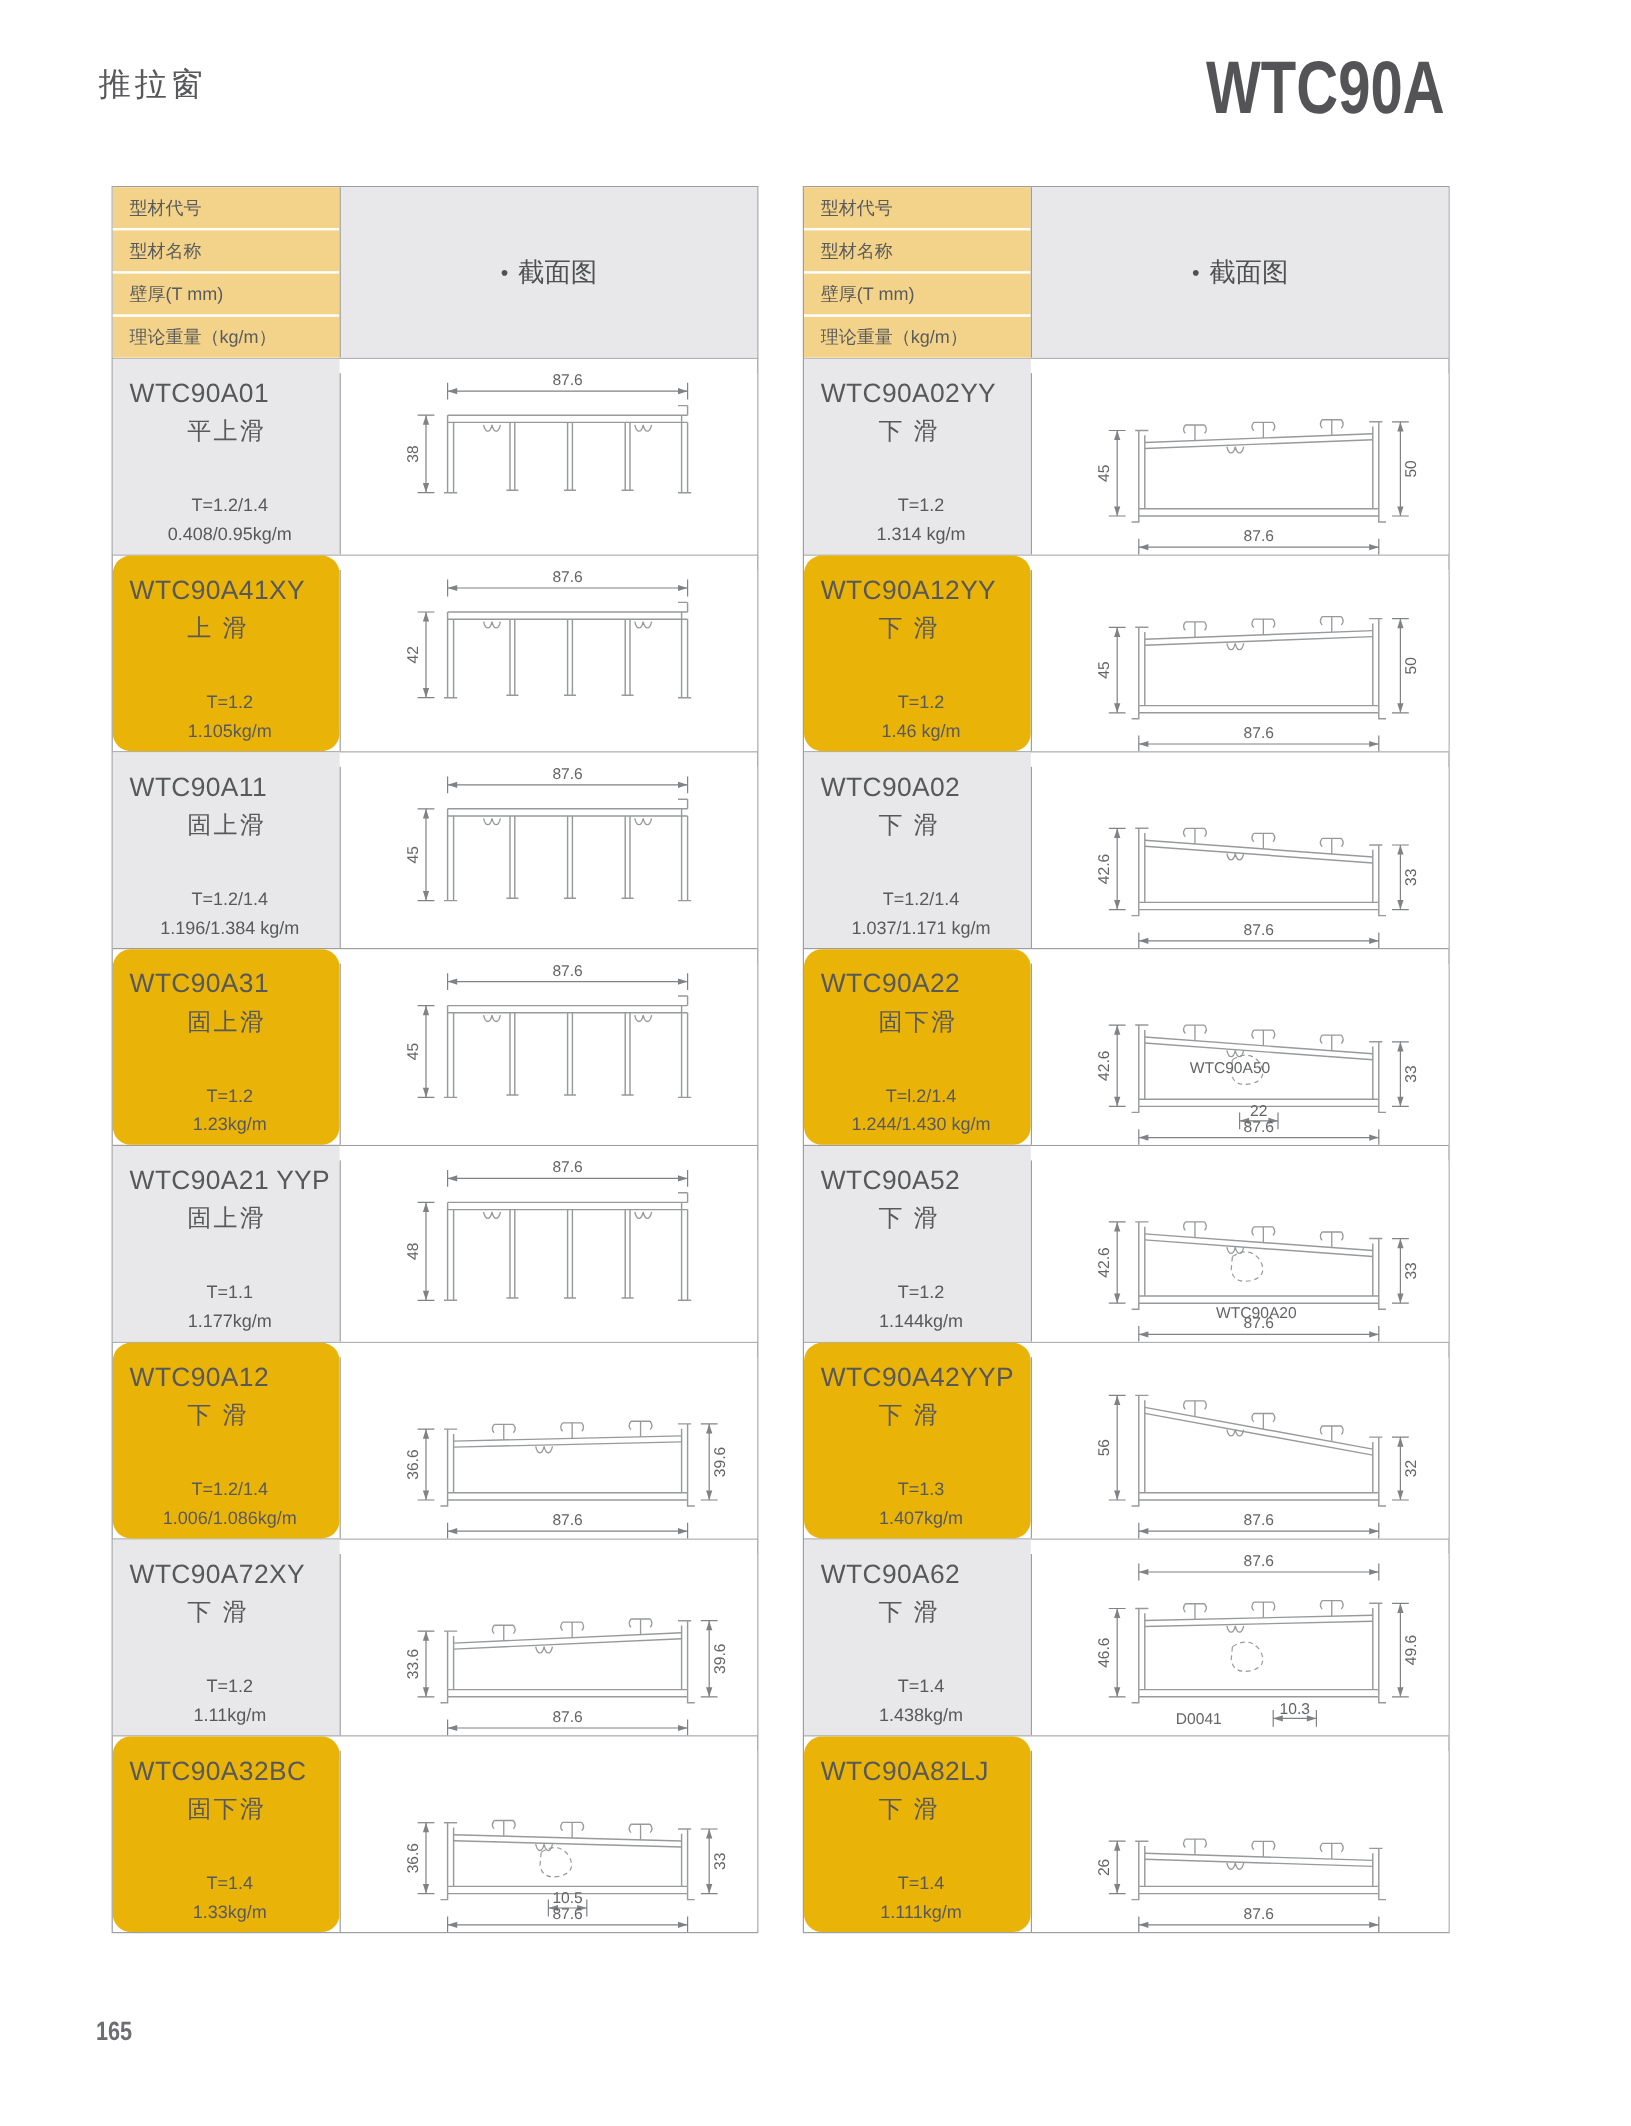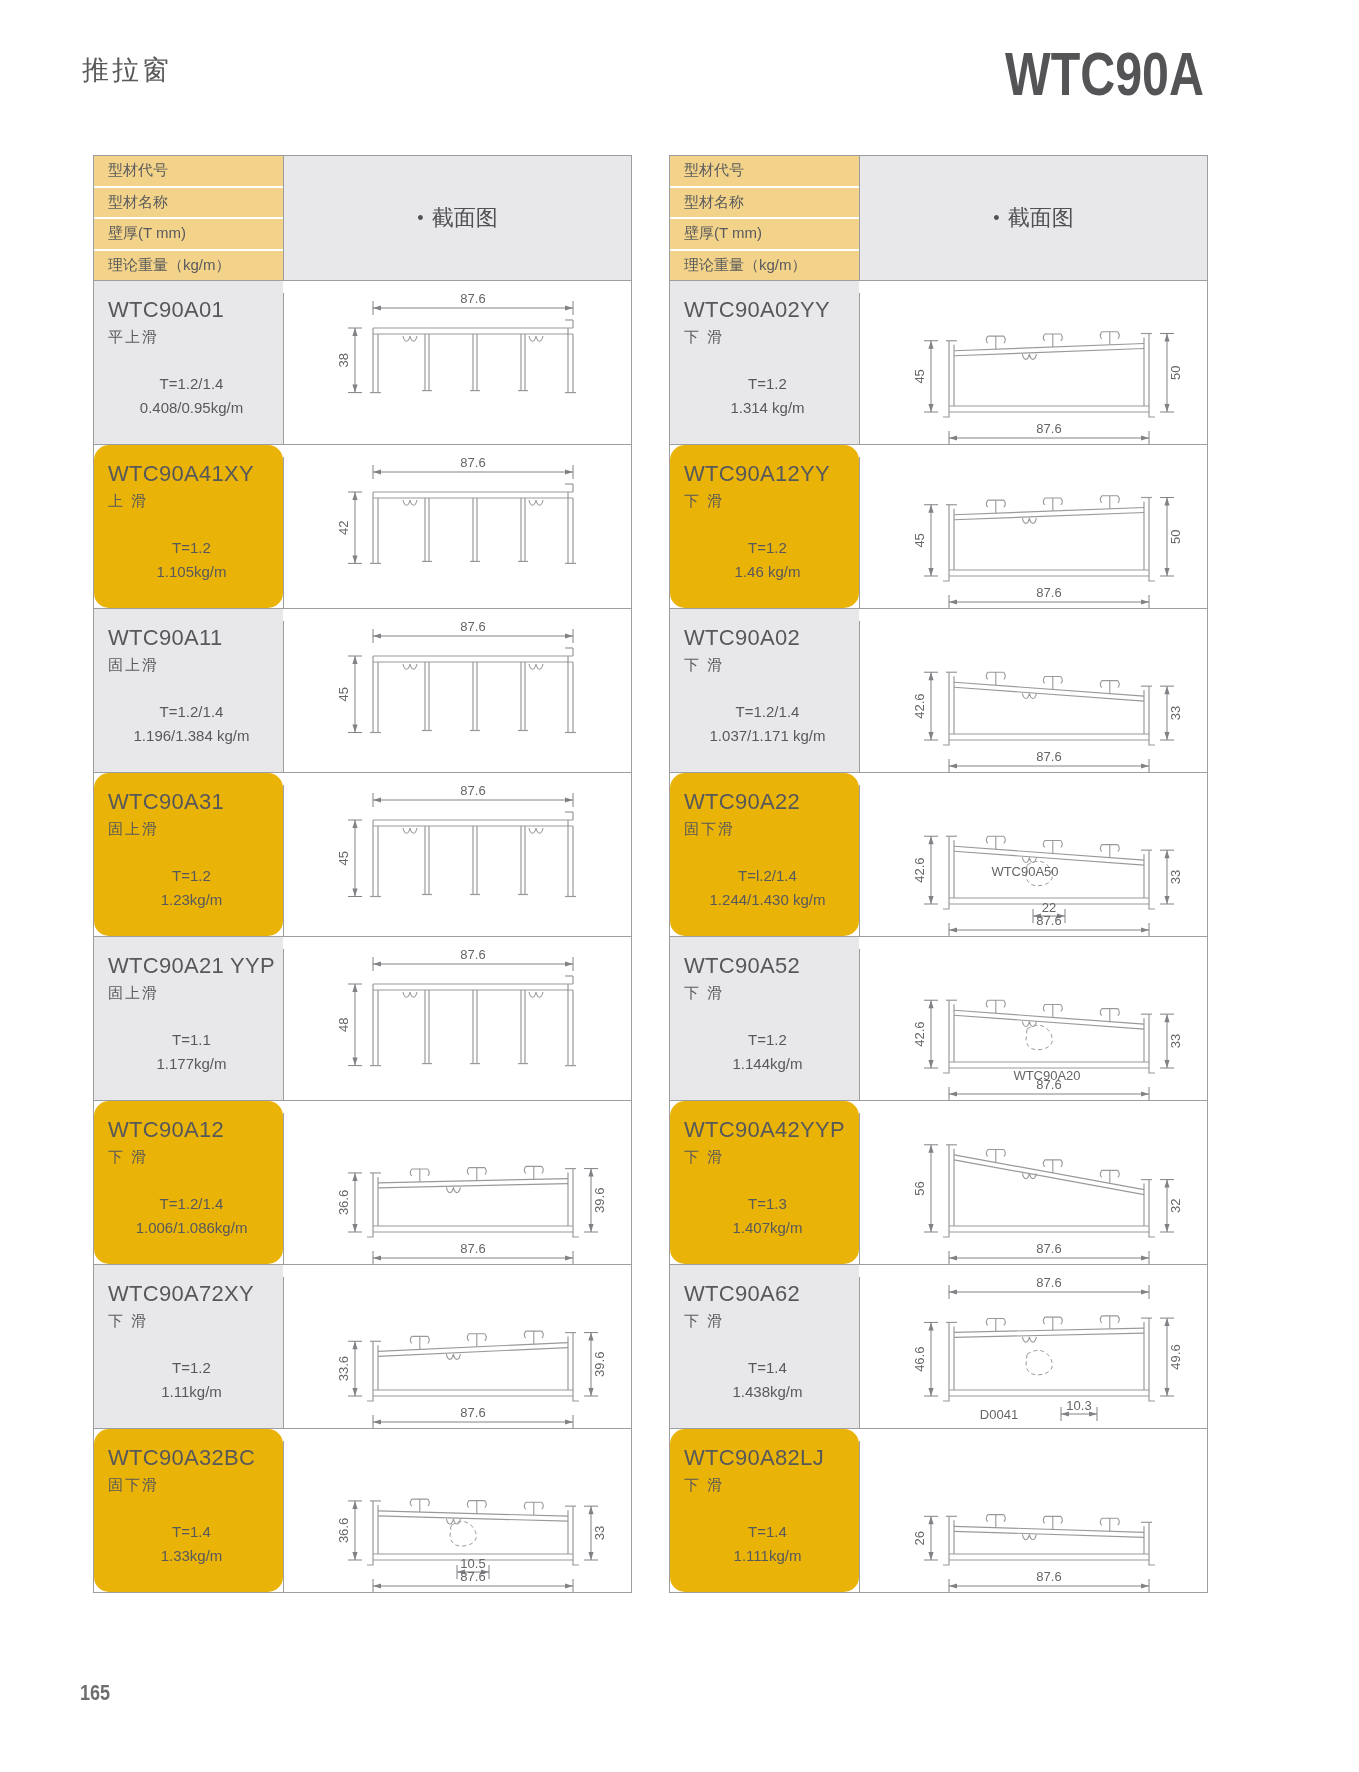--- a/index.html
+++ b/index.html
@@ -3,34 +3,34 @@
 <meta charset="utf-8">
 <style>
   html,body{margin:0;padding:0;background:#fff;}
   .page{position:relative;width:1359px;height:1772px;background:#fff;overflow:hidden;
         font-family:"Liberation Sans","DejaVu Sans",sans-serif;color:#58595b;}
   .category{position:absolute;left:82px;top:52px;font-size:27px;letter-spacing:3px;font-weight:500;}
   .model{position:absolute;right:155px;top:38px;font-size:62px;font-weight:700;color:#545456;
          transform:scaleX(0.78);transform-origin:100% 50%;letter-spacing:0px;white-space:nowrap;}
   .tables{position:absolute;left:93px;top:155px;display:flex;gap:37px;}
   .profile-table{width:537px;border:1px solid #9c9ea0;background:#fff;}
-  .table-head{display:flex;height:124px;}
+  .table-head{display:flex;height:142px;}
   .head-labels{width:189px;display:flex;flex-direction:column;background:#fff;}
   .head-row{flex:1;background:#F3D38A;display:flex;align-items:center;padding-left:14px;
             font-size:15px;color:#5a5b5d;}
   .head-row + .head-row{border-top:2px solid #fff;}
   .section-head{flex:1;background:#E8E8EA;border-left:1px solid #9c9ea0;display:flex;
                 align-items:center;justify-content:center;font-size:22px;color:#505153;}
   .section-head .bullet{font-size:18px;margin-right:8px;}
   .row{display:flex;height:163px;border-top:1px solid #9c9ea0;}
-  .label-cell{width:189px;box-sizing:border-box;padding:16px 8px 24px 14px;display:flex;flex-direction:column;}
+  .label-cell{width:189px;box-sizing:border-box;padding:16px 8px 4px 14px;display:flex;flex-direction:column;}
   .bg-orange{background:#eab308;border-radius:15px;}
   .bg-gray{background:#E8E8EA;}
   .code{font-size:22px;letter-spacing:0.3px;color:#57585a;white-space:nowrap;}
-  .pname{font-size:15px;margin-top:5px;letter-spacing:2px;}
+  .pname{font-size:20px;margin-top:5px;letter-spacing:2px;margin-left:48px;}
   .specs{margin-top:auto;font-size:15px;line-height:1.6;text-align:center;}
   .diagram-cell{flex:1;border-left:1px solid #9c9ea0;background:#fff;display:flex;
                 align-items:center;justify-content:flex-end;overflow:hidden;margin-top:12px;}
   .diagram-cell svg{width:346px;height:161px;}
   .page-number{position:absolute;left:80px;top:1680px;font-size:22px;font-weight:700;color:#6d6e70;
                transform:scaleX(0.82);transform-origin:0 50%;}
 </style>
 </head>
 <body>
 

